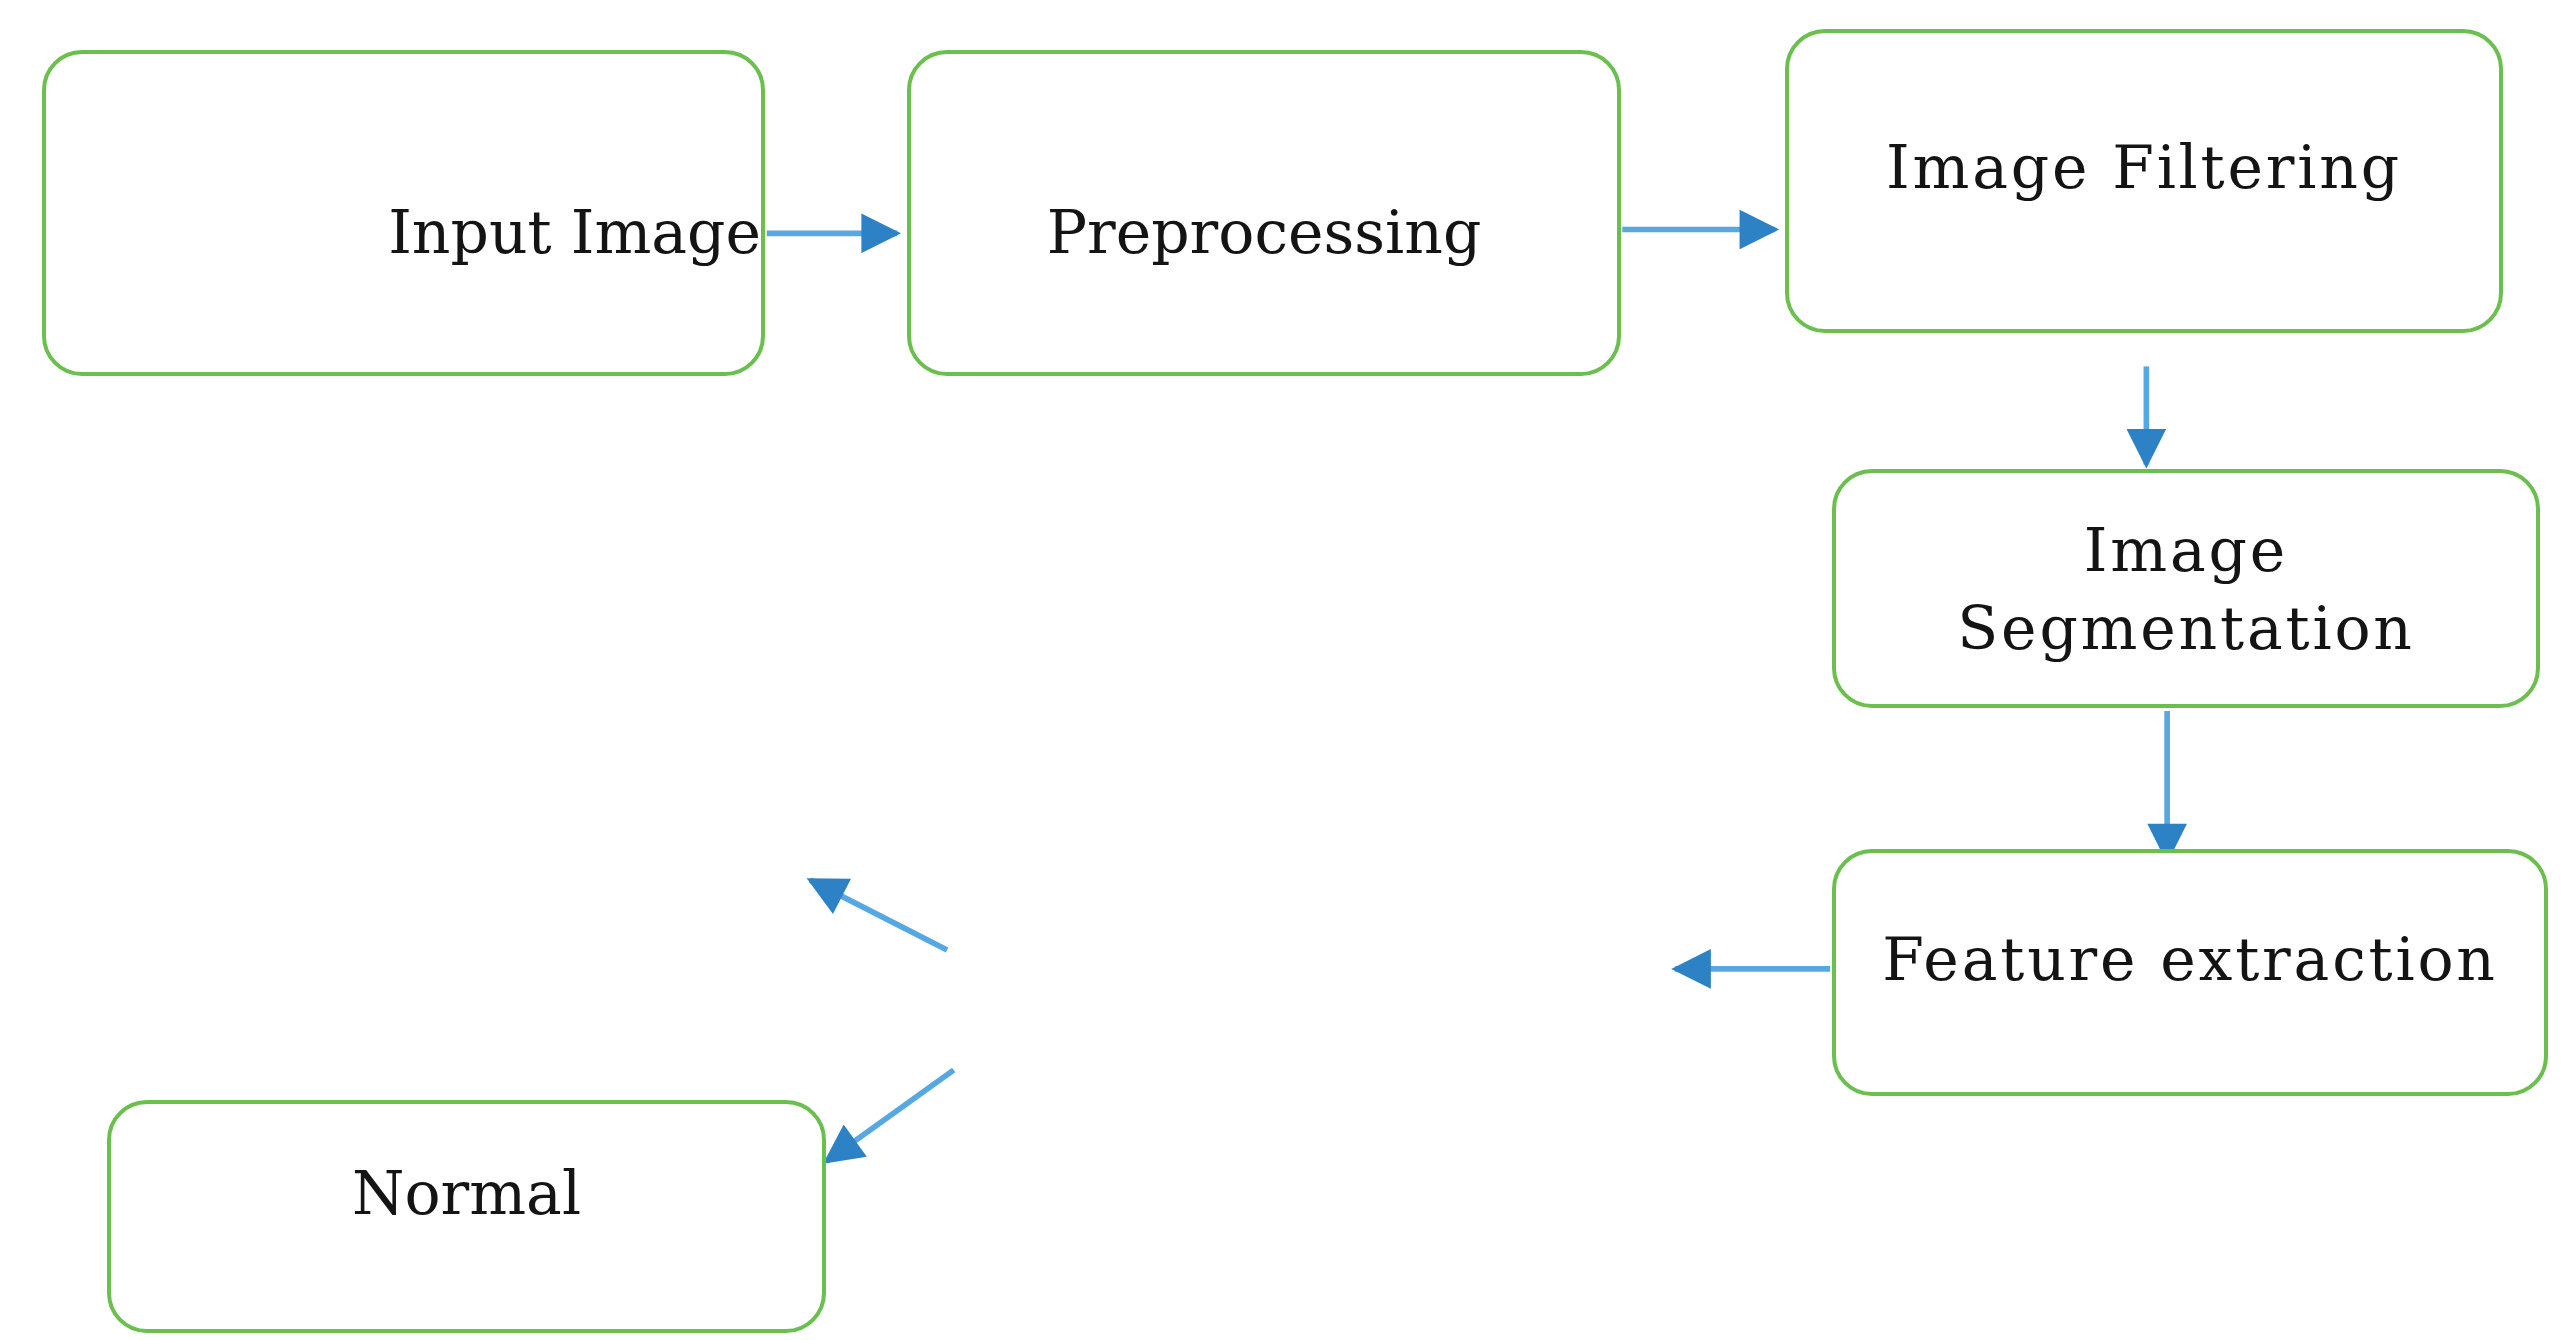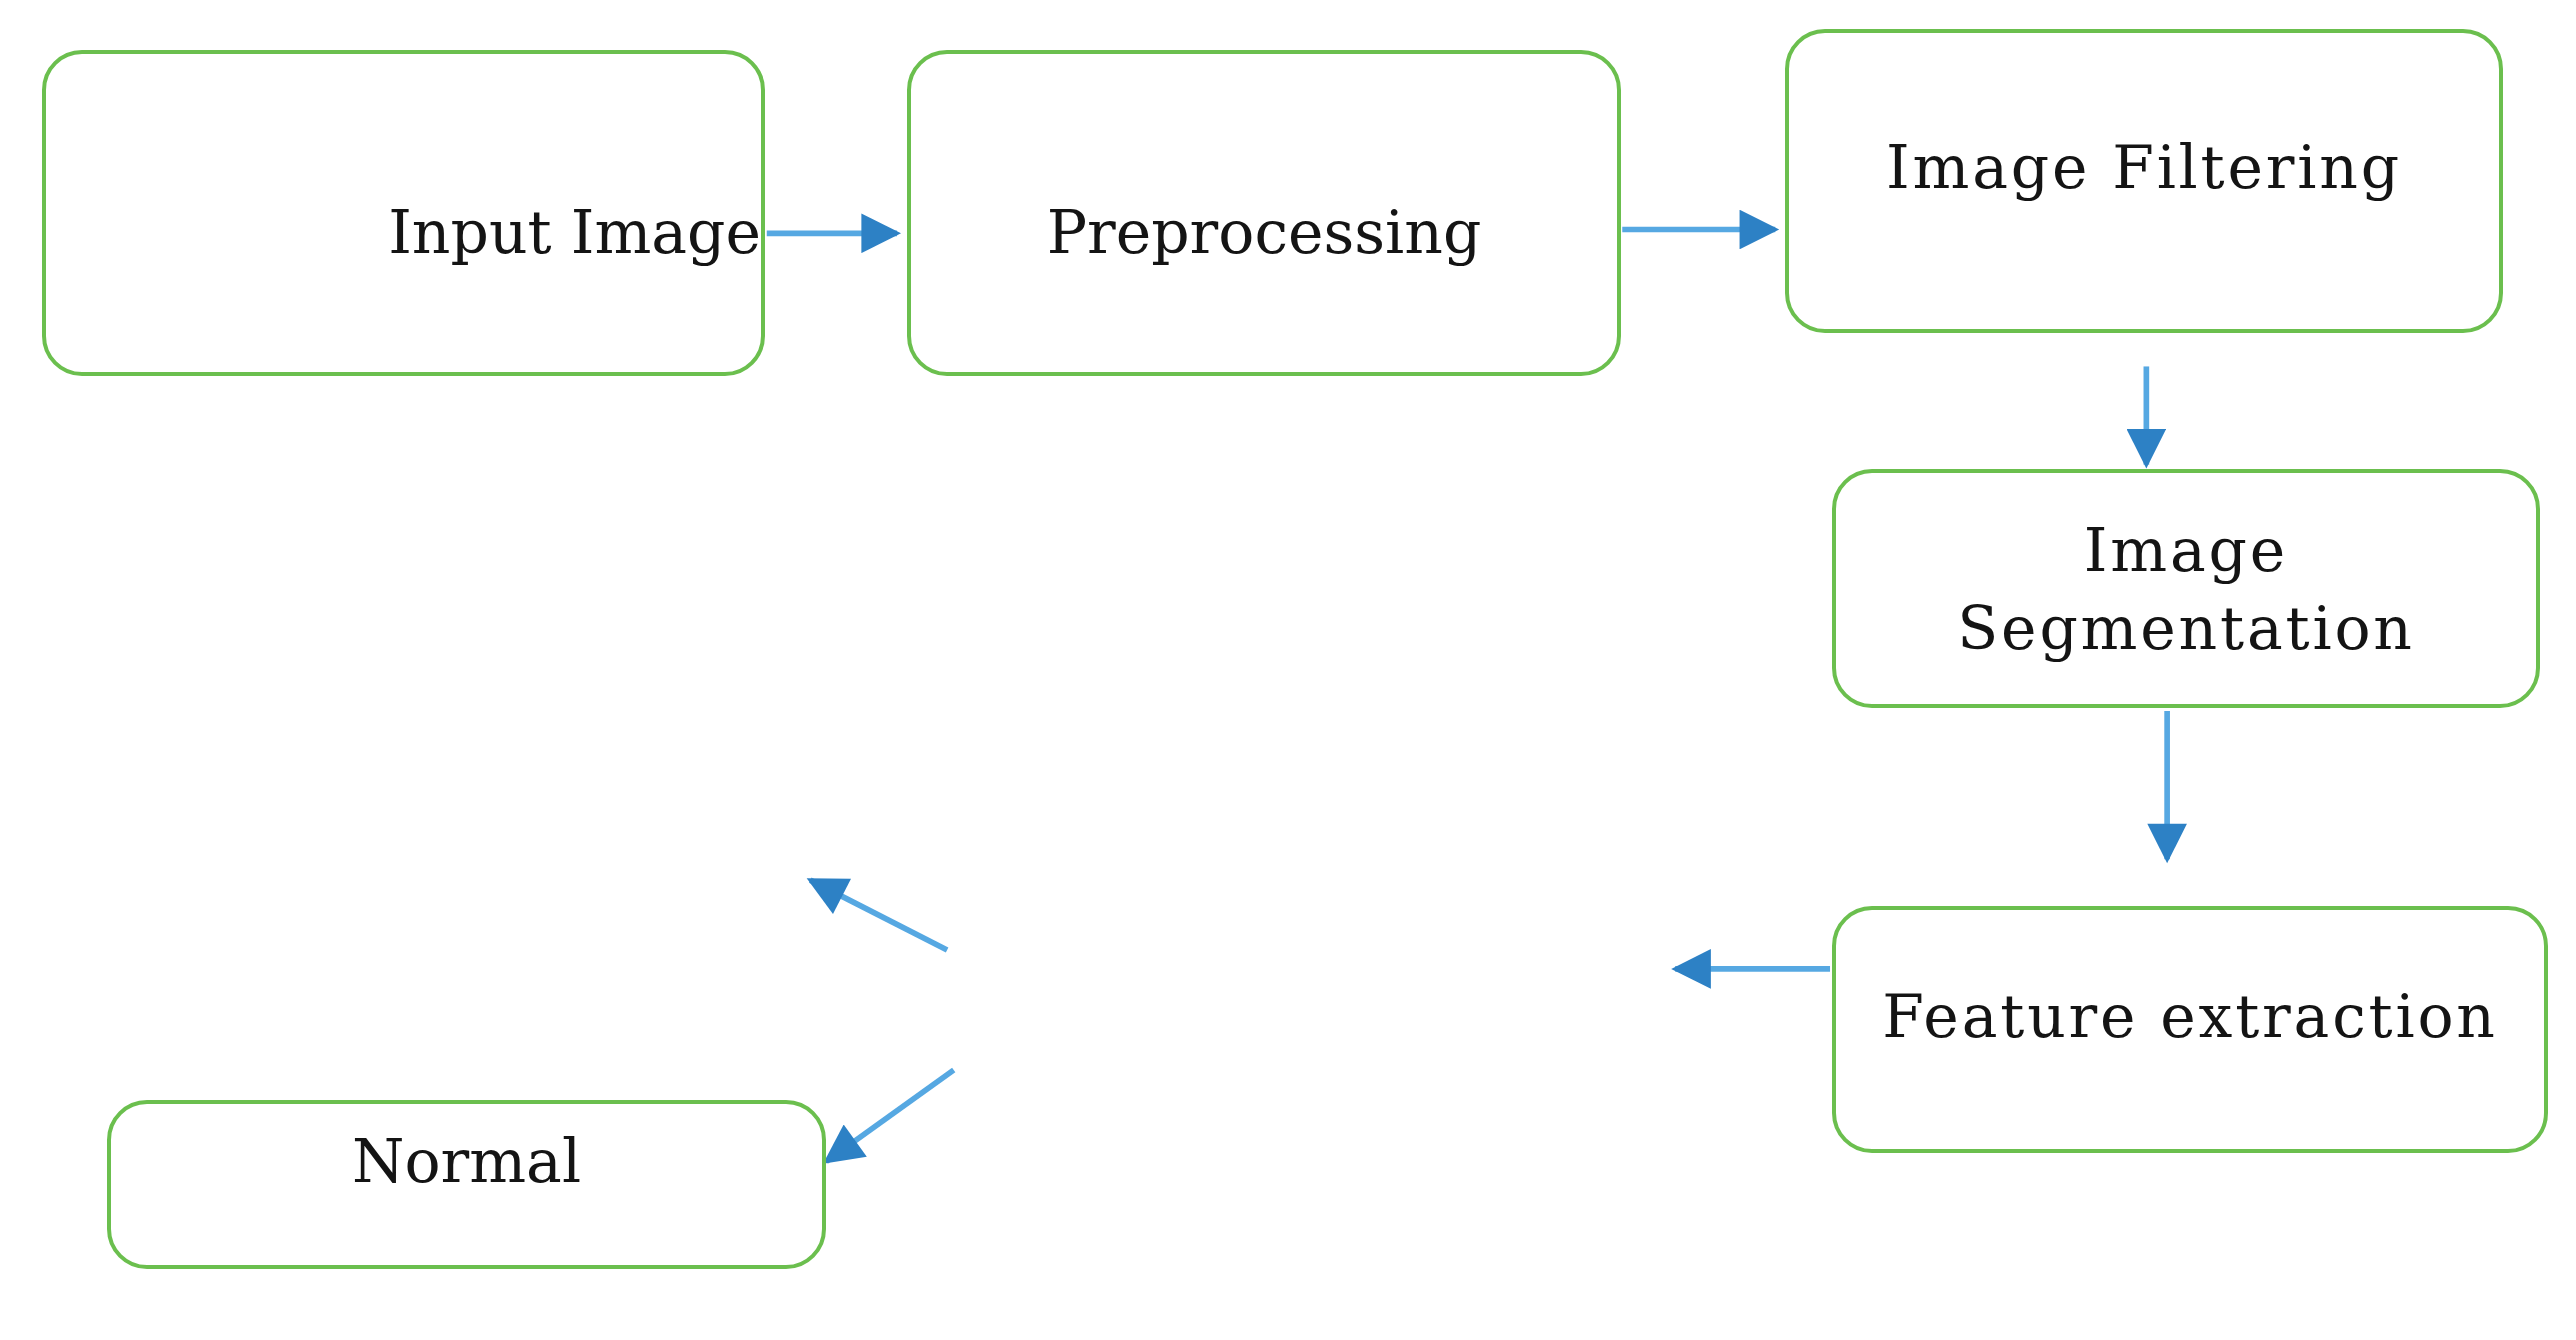--- a/index.html
+++ b/index.html
@@ -77,24 +77,24 @@
   </div>
 
   <div class="node spaced" style="left:1785px; top:29px; width:718px; height:304px; padding-bottom:28px;">
     <span class="label">Image Filtering</span>
   </div>
 
   <div class="node spaced seg" style="left:1832px; top:469px; width:708px; height:239px;">
     <span class="label">Image Segmentation</span>
   </div>
 
-  <div class="node spaced" style="left:1832px; top:906px; width:716px; height:247px; padding-bottom:28px;">
+  <div class="node spaced" style="left:1832px; top:849px; width:716px; height:247px; padding-bottom:28px;">
     <span class="label">Feature extraction</span>
   </div>
 
 
 
-  <div class="node" style="left:107px; top:1100px; width:719px; height:169px; padding-bottom:47px;">
+  <div class="node" style="left:107px; top:1100px; width:719px; height:233px; padding-bottom:47px;">
     <span class="label">Normal</span>
   </div>
 
 </div>
 
 
 </body></html>

